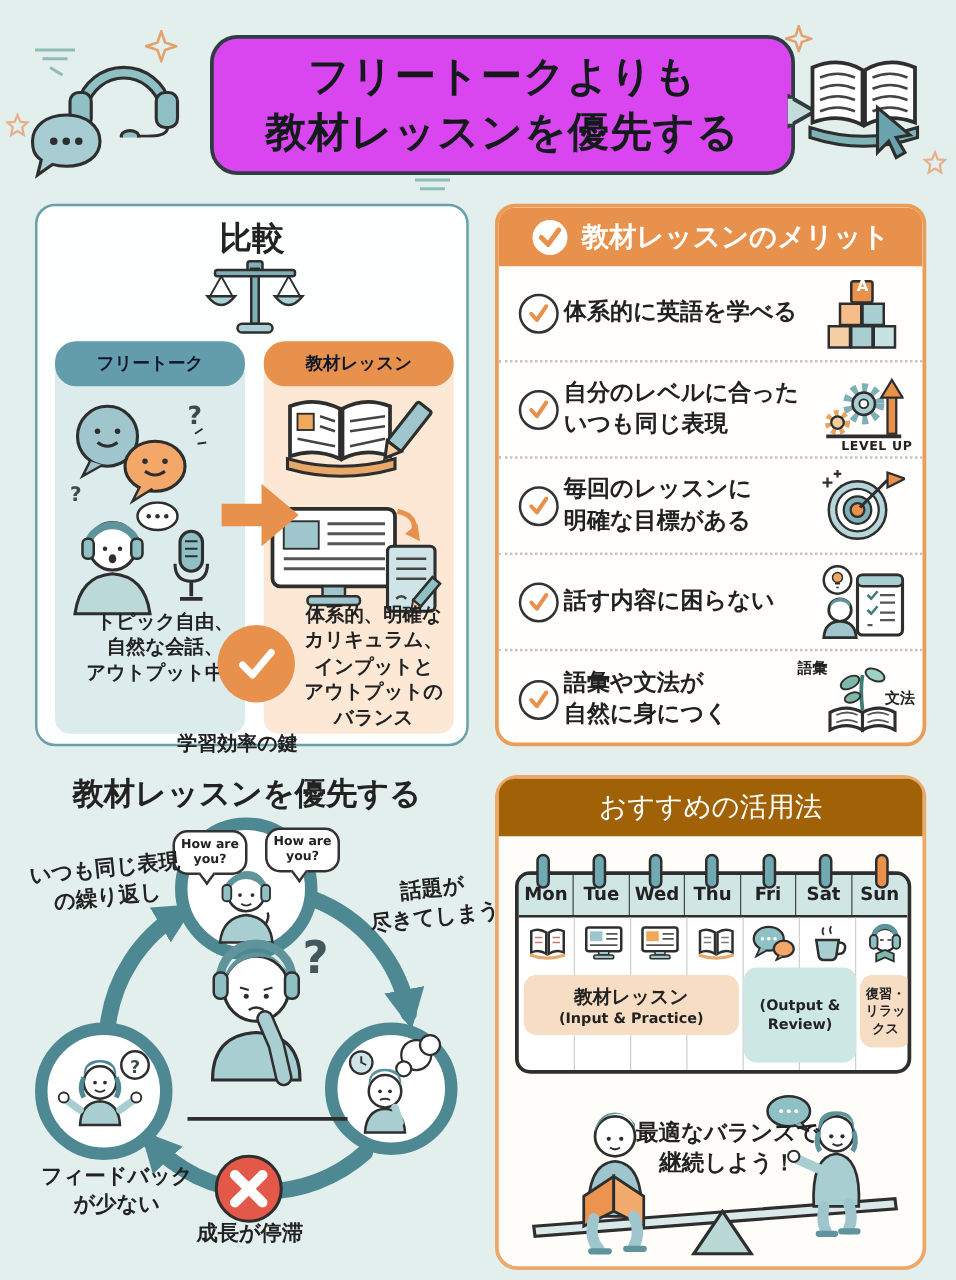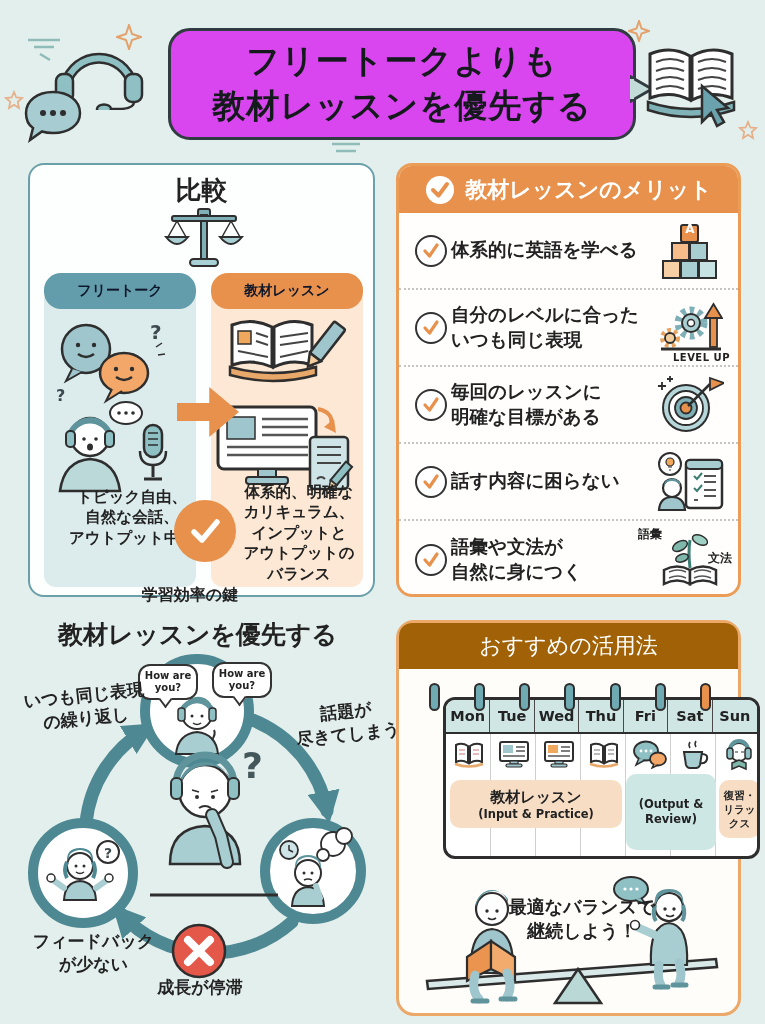--- a/index.html
+++ b/index.html
@@ -69,21 +69,21 @@
   
   .use-card { left:396px; top:620px; width:345px; height:396px; background:#fffdf9;
     border:3px solid #eba869; border-radius:18px; }
   .use-head { left:0; top:0; width:100%; height:46px; background:#a16207; border-radius:13px 13px 0 0;
     display:flex; align-items:center; justify-content:center; color:#fff; font-size:22px; font-weight:400; }
   .cal-wrap { left:13px; top:60px; width:317px; height:182px; }
   .ring { position:absolute; top:0; width:11px; height:28px; border-radius:6px;
     background:#6fa9b1; border:2px solid #2e2e2e; z-index:4; }
   .ring.sun { background:#e8914c; }
   .cal-box { position:absolute; left:0; top:14px; width:317px; height:162px;
-    background:#fff; border:3px solid #2e2e2e; border-radius:12px; overflow:hidden;margin-left:31px; }
+    background:#fff; border:3px solid #2e2e2e; border-radius:12px; overflow:hidden; }
   .cal-days { display:grid; grid-template-columns:repeat(7,1fr); height:34px; background:#cfe6e4;
     border-bottom:2px solid #2e2e2e; }
   .cal-day { display:flex; align-items:center; justify-content:center; font-size:14.5px;
     font-weight:800; border-right:1.5px solid #4a4a4a; }
   .cal-day:last-child { border-right:none; }
   .cal-body { position:relative; height:122px; }
   .vline { position:absolute; top:0; bottom:0; width:1.5px; background:#cfcfcf; }
   .cal-ico { position:absolute; top:5px; width:45px; display:flex; justify-content:center; }
   .grp { position:absolute; border-radius:10px; text-align:center; font-weight:800; z-index:3;
     display:flex; flex-direction:column; align-items:center; justify-content:center; }

